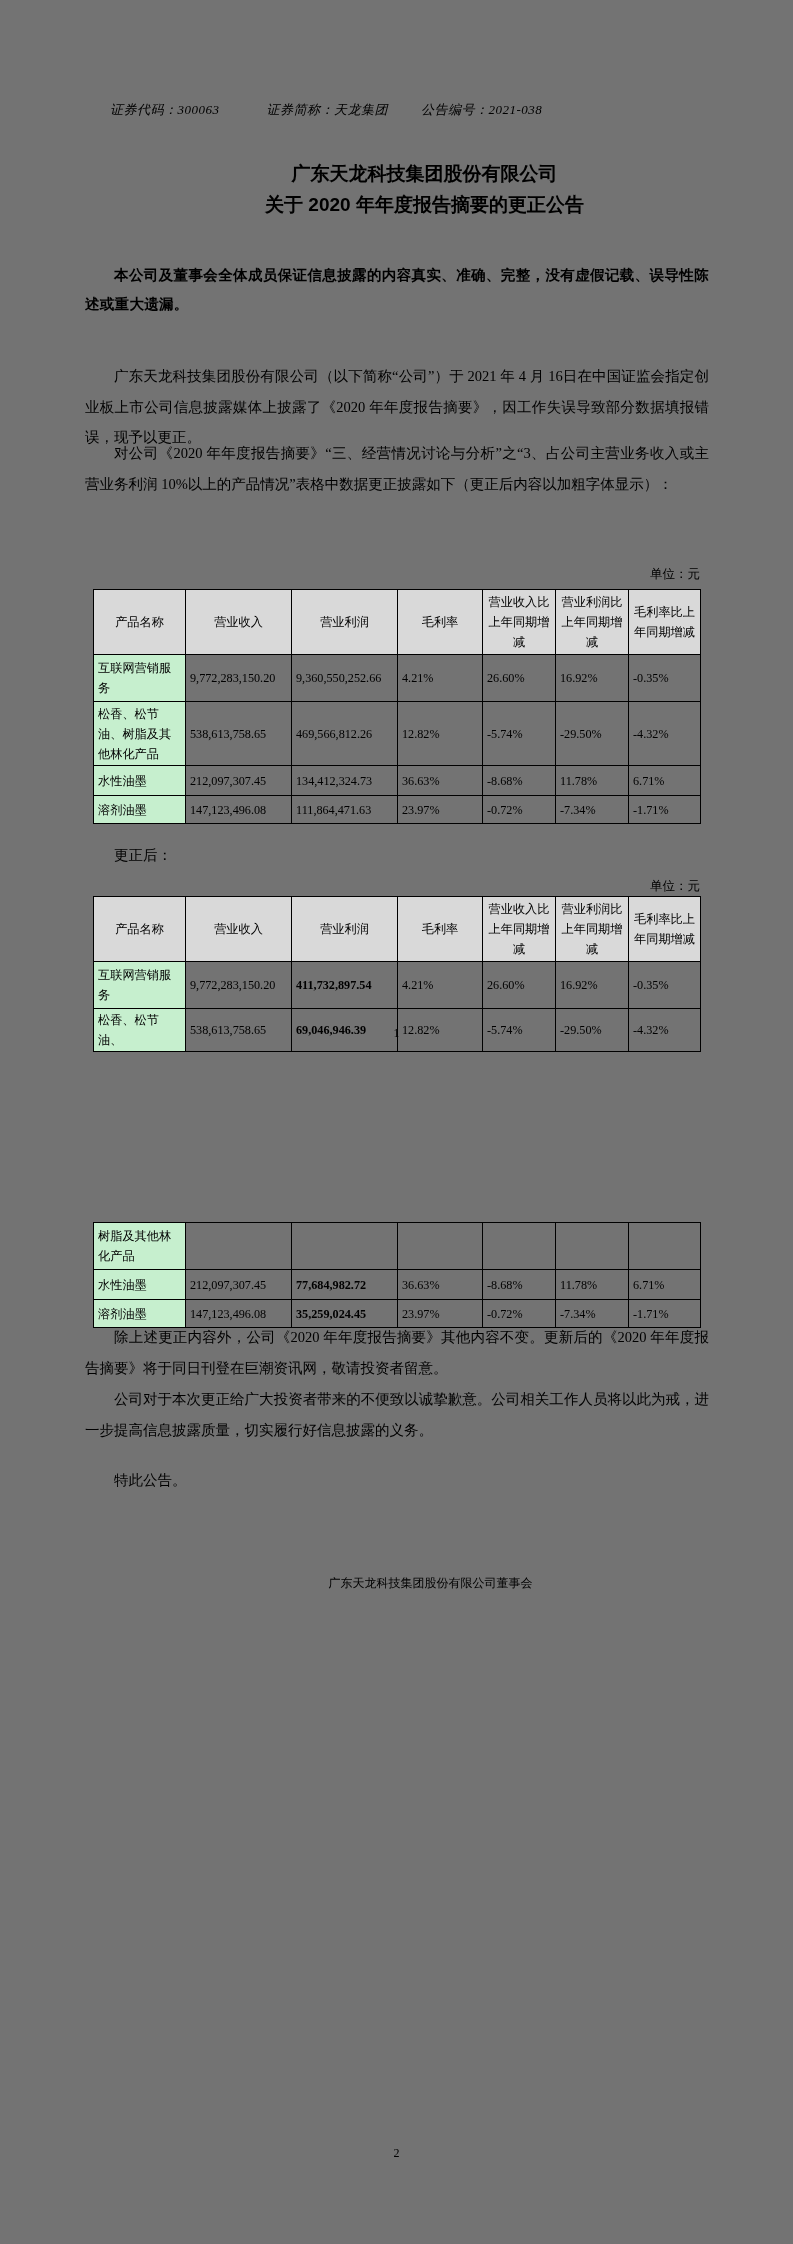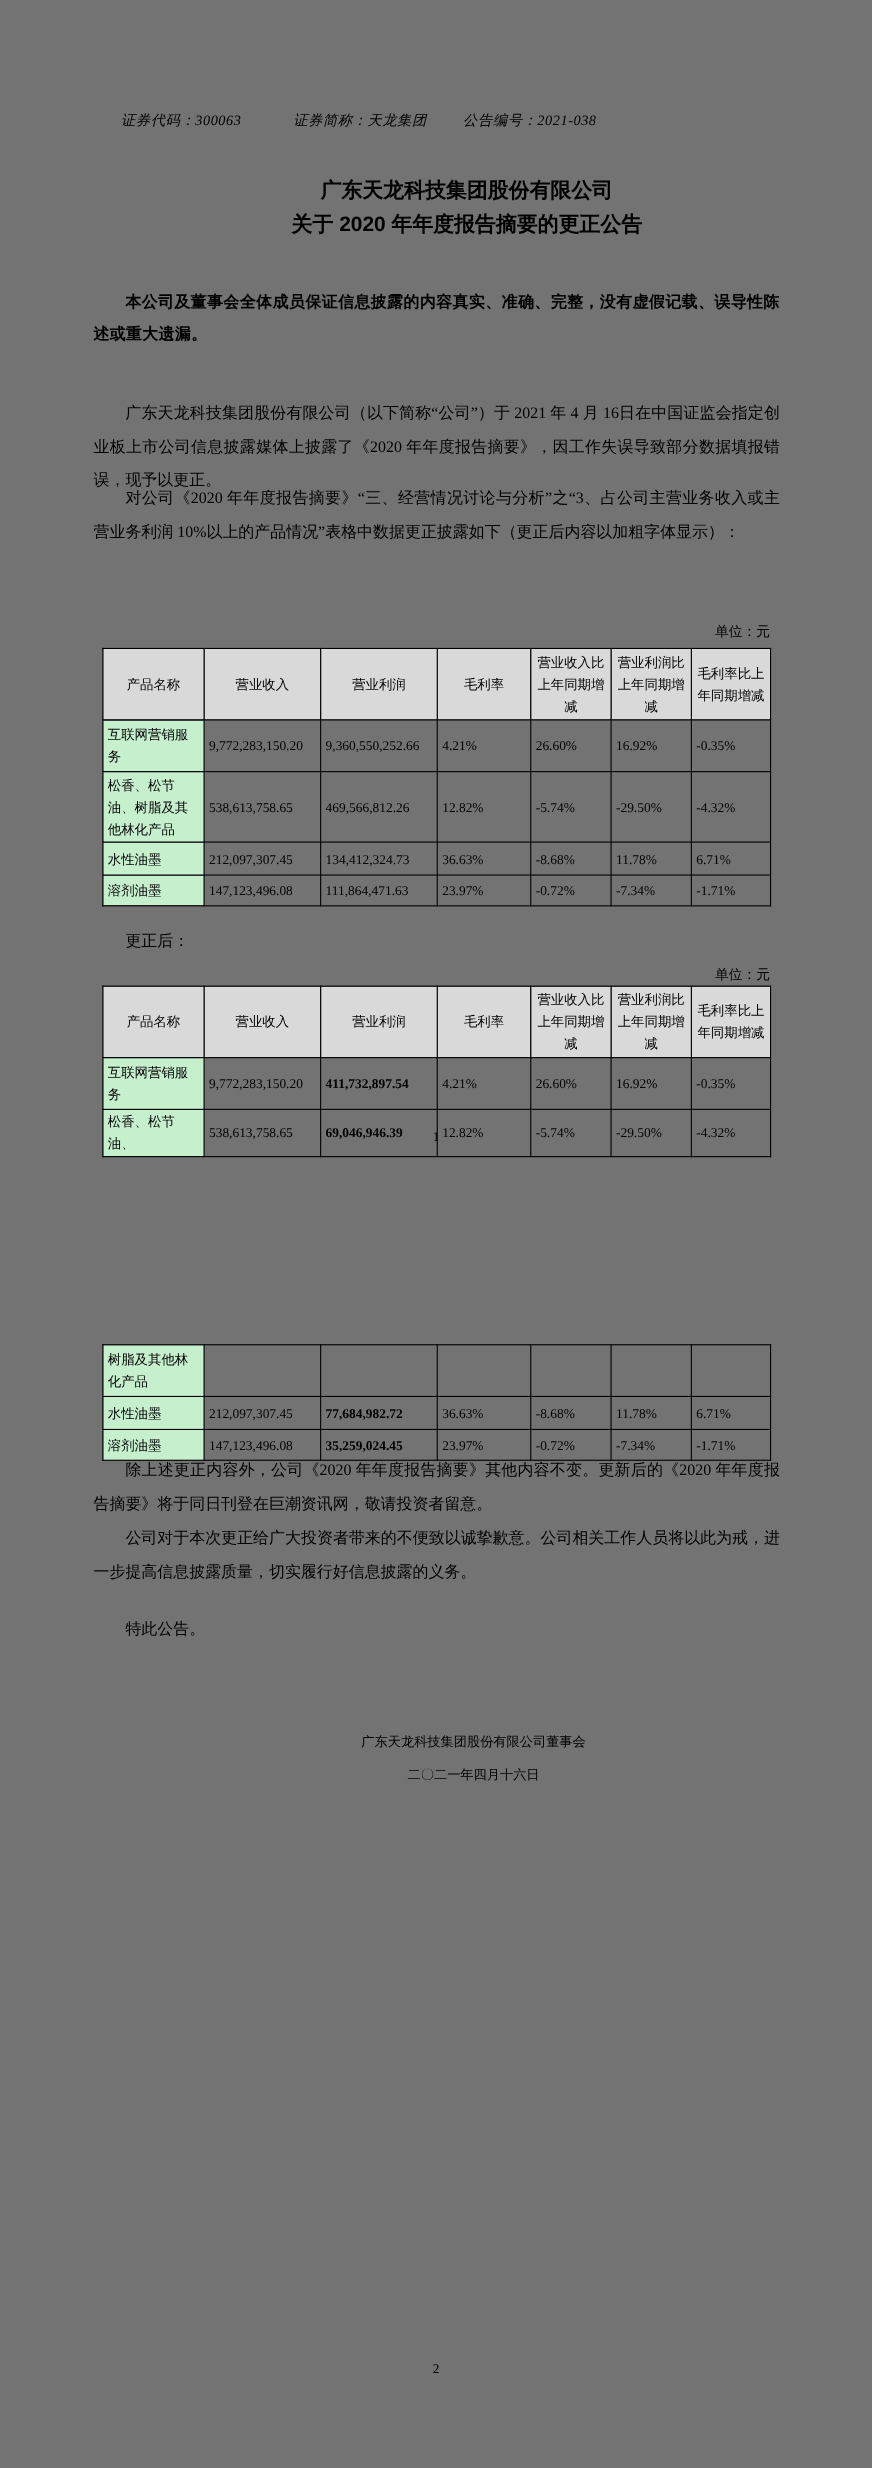--- a/index.html
+++ b/index.html
@@ -255,18 +255,17 @@
     </tr>
   </tbody>
     </table>
 
   <div class="para p3">除上述更正内容外，公司《2020 年年度报告摘要》其他内容不变。更新后的《2020 年年度报告摘要》将于同日刊登在巨潮资讯网，敬请投资者留意。</div>
   <div class="para p4">公司对于本次更正给广大投资者带来的不便致以诚挚歉意。公司相关工作人员将以此为戒，进一步提高信息披露质量，切实履行好信息披露的义务。</div>
   <div class="label-line p5">特此公告。</div>
 
   <div class="signature">
     <div>广东天龙科技集团股份有限公司董事会</div>
-    <div>二〇二一年四月十六日</div>
   </div>
 
   <div class="pagenum pagenum-2">2</div>
 
 </div>
 
 </body></html>

